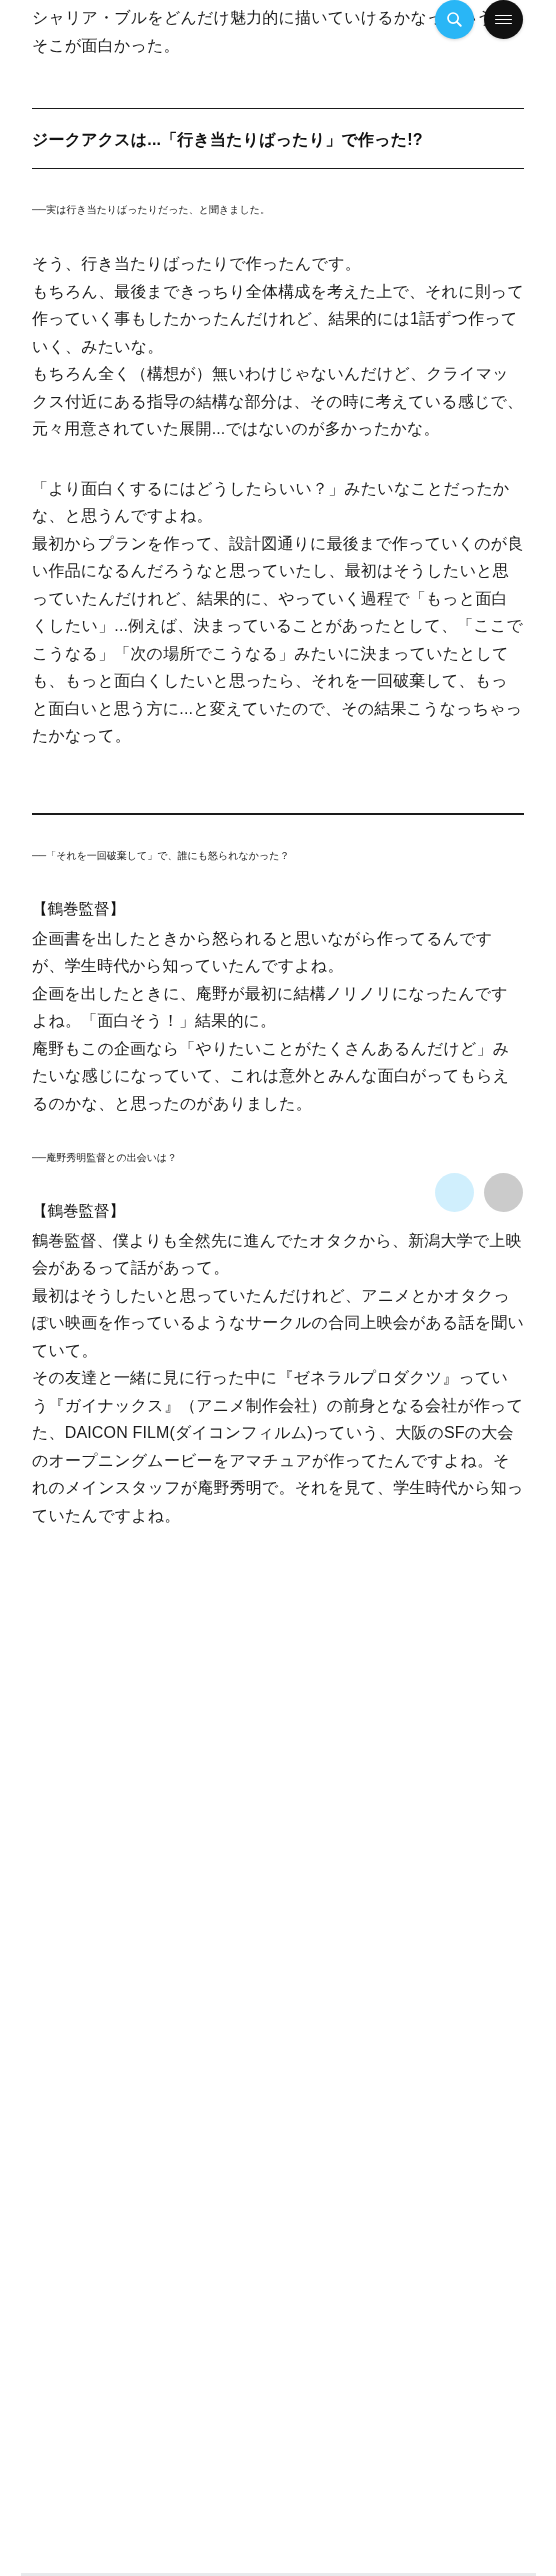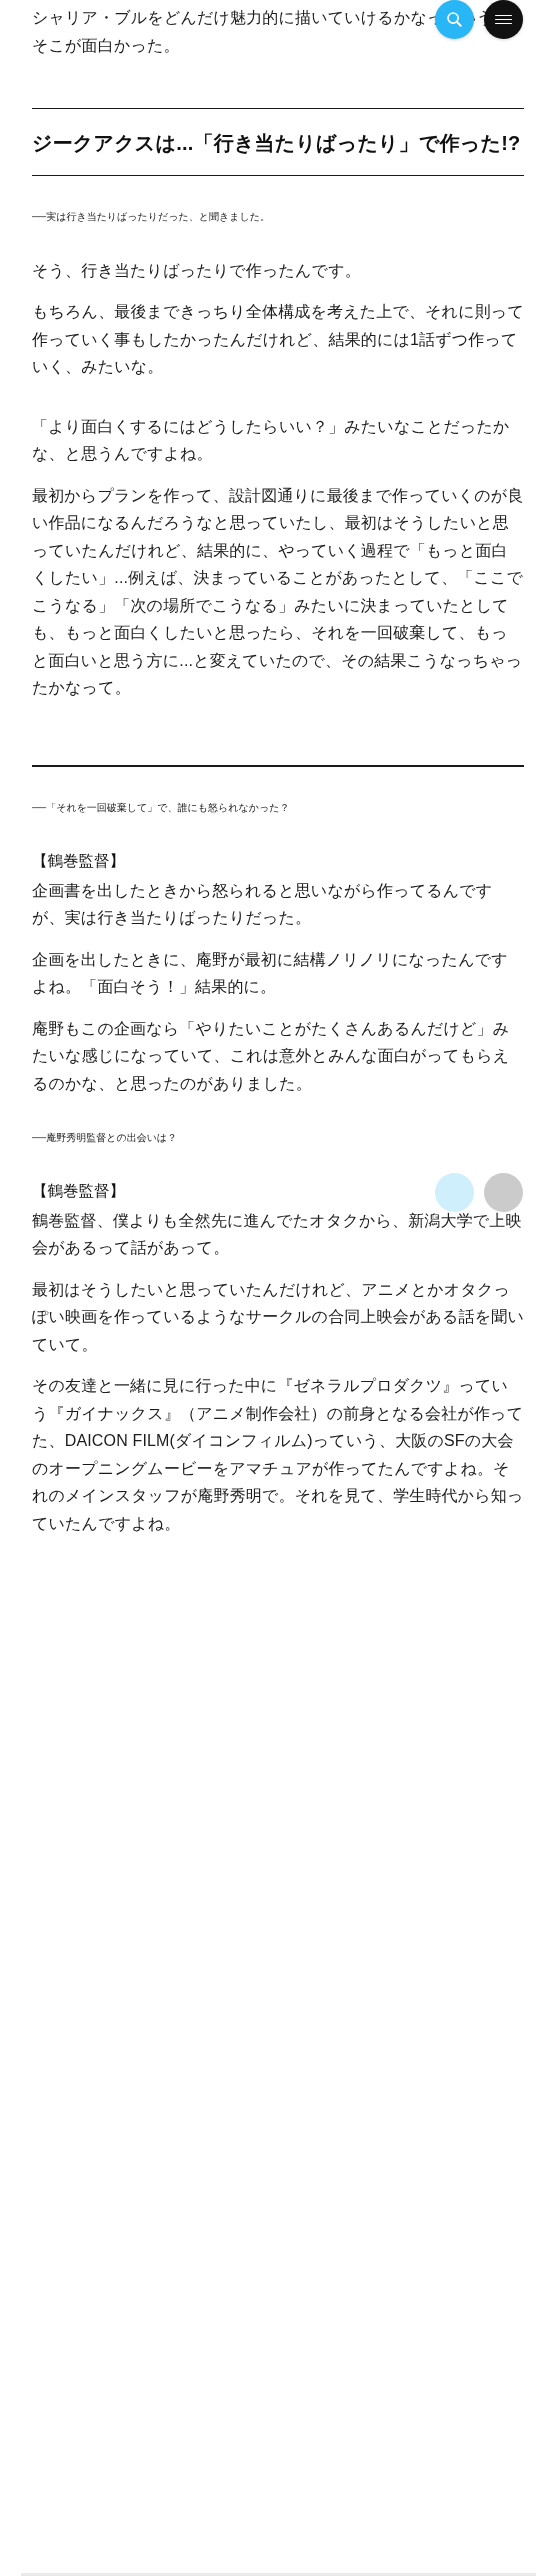--- a/index.html
+++ b/index.html
@@ -25,34 +25,34 @@
     padding: 0 32px;
   }
   p.para {
     font-size: 16px;
     line-height: 1.72;
     margin: 0 0 0 0;
     letter-spacing: 0.01em;
     color: #1c1c1c;
   }
   p.para + p.para {
-    margin-top: 14px;
+    margin-top: 0;
   }
   .spacer-md { height: 32px; }
   .spacer-lg { height: 49px; }
 
   hr.rule {
     border: none;
     border-top: 1.5px solid #1a1a1a;
     margin: 0;
     height: 0;
   }
 
   h2.heading {
-    font-size: 20px;
+    font-size: 16px;
     line-height: 1.62;
     font-weight: 700;
     margin: 0;
     padding: 17.5px 0 15.5px 0;
     color: #111;
     letter-spacing: 0.01em;
   }
 
   .q {
     font-size: 10px;
@@ -174,40 +174,41 @@
     <hr class="rule">
 
     <div class="spacer-md"></div>
 
     <p class="q">──実は行き当たりばったりだった、と聞きました。</p>
 
     <div class="spacer-md"></div>
 
     <p class="para">そう、行き当たりばったりで作ったんです。</p>
     <p class="para">もちろん、最後まできっちり全体構成を考えた上で、それに則って作っていく事もしたかったんだけれど、結果的には1話ずつ作っていく、みたいな。</p>
+    <p class="para">もちろん全く（構想が）無いわけじゃないんだけど、クライマックス付近にある指导の結構な部分は、その時に考えている感じで、元々用意されていた展開...ではないのが多かったかな。</p>
 
     <div class="spacer-md"></div>
 
     <p class="para">「より面白くするにはどうしたらいい？」みたいなことだったかな、と思うんですよね。</p>
     <p class="para">最初からプランを作って、設計図通りに最後まで作っていくのが良い作品になるんだろうなと思っていたし、最初はそうしたいと思っていたんだけれど、結果的に、やっていく過程で「もっと面白くしたい」...例えば、決まっていることがあったとして、「ここでこうなる」「次の場所でこうなる」みたいに決まっていたとしても、もっと面白くしたいと思ったら、それを一回破棄して、もっと面白いと思う方に...と変えていたので、その結果こうなっちゃったかなって。</p>
 
     <div class="spacer-lg"></div>
     <div style="height:14.4px"></div>
 
     <hr class="rule">
     <hr class="rule">
 
     <div class="spacer-md"></div>
 
     <p class="q">──「それを一回破棄して」で、誰にも怒られなかった？</p>
 
     <div class="spacer-md"></div>
 
     <p class="speaker">【鶴巻監督】</p>
-    <p class="para">企画書を出したときから怒られると思いながら作ってるんですが、実は行き当たりばったりだった。</p>
+    <p class="para">企画書を出したときから怒られると思いながら作ってるんですが、学生時代から知っていたんですよね。</p>
     <p class="para">企画を出したときに、庵野が最初に結構ノリノリになったんですよね。「面白そう！」結果的に。</p>
     <p class="para">庵野もこの企画なら「やりたいことがたくさんあるんだけど」みたいな感じになっていて、これは意外とみんな面白がってもらえるのかな、と思ったのがありました。</p>
 
     <div class="spacer-md"></div>
 
     <p class="q">──庵野秀明監督との出会いは？</p>
 
     <div class="spacer-md"></div>
 
     <p class="speaker">【鶴巻監督】</p>

